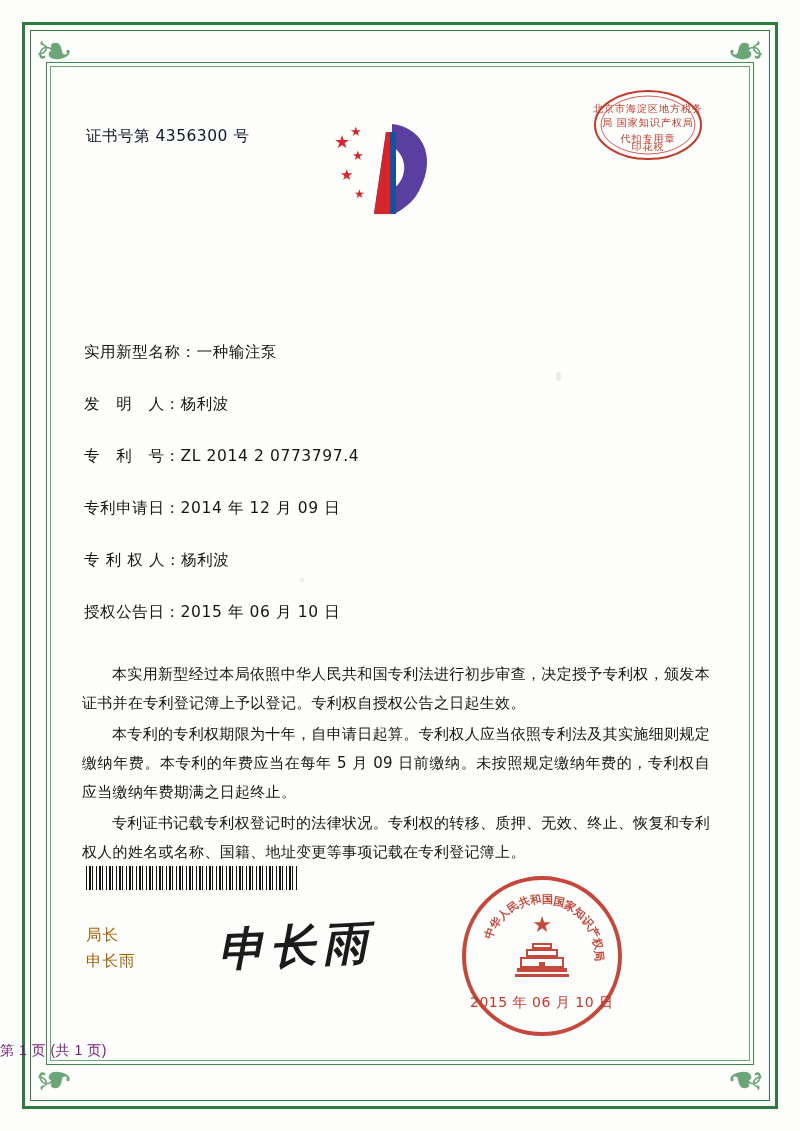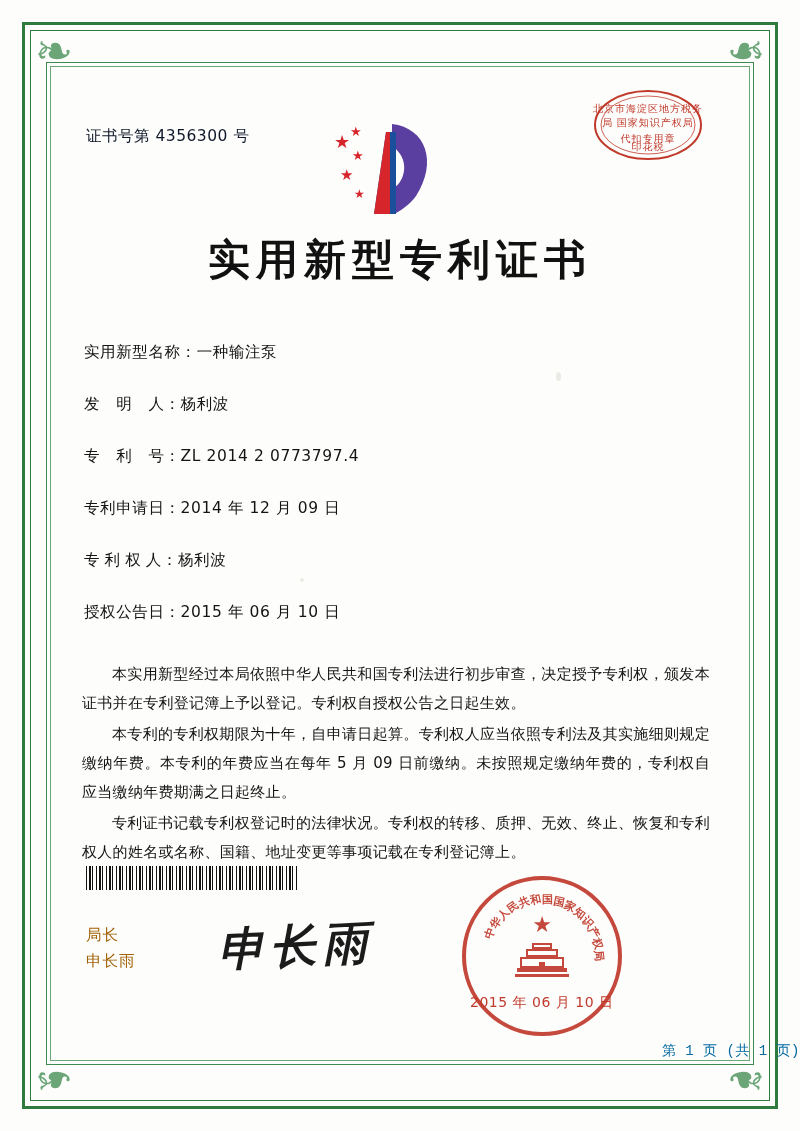--- a/index.html
+++ b/index.html
@@ -137,21 +137,21 @@
     width: 620px;
   }
   .field-row {
     font-size: 15.5px;
     color: #141414;
     margin-bottom: 31px;
     letter-spacing: 0.6px;
     font-family: "DejaVu Sans", sans-serif;
     white-space: nowrap;
   }
-  .field-label { display: inline-block; font-family: Liberation Serif, serif; }
+  .field-label { display: inline-block; }
   .field-value { display: inline-block; }
 
   
   .body-text {
     position: absolute;
     left: 82px;
     top: 660px;
     width: 628px;
     font-size: 15px;
     line-height: 29px;
@@ -258,24 +258,24 @@
     font-family: "DejaVu Sans", sans-serif;
     letter-spacing: 0.5px;
   }
 
   
   .footer {
     position: absolute;
     left: 0;
     right: 0;
     top: 1042px;
-    text-align: right;
+    text-align: left;
     font-size: 14px;
-    color: #0369a1;
-    font-family: Liberation Mono, monospace;
+    color: #701a75;
+    font-family: Liberation Sans, sans-serif;
     letter-spacing: 0.5px;
   }
 
   
   .smudge {
     position: absolute;
     background: #dedbd2;
     opacity: 0.55;
     border-radius: 50%;
   }
@@ -319,21 +319,20 @@
   <div class="seal-stamp">
     <svg width="112" height="74" viewBox="0 0 112 74" style="position:absolute;left:0;top:0;">
       <ellipse cx="56" cy="37" rx="53" ry="34" fill="none" stroke="#c0392b" stroke-width="2"></ellipse>
       <ellipse cx="56" cy="37" rx="47" ry="29" fill="none" stroke="#c0392b" stroke-width="0.8"></ellipse>
     </svg>
     <div class="s-text s1">北京市海淀区地方税务局 国家知识产权局</div>
     <div class="s-text s2">印花税</div>
     <div class="s-text s3">代扣专用章</div>
   </div>
 
-  <div class="title">实用新型专利证书</div>
 
   <div class="fields">
     <div class="field-row">
       <span class="field-label">实用新型名称：</span><span class="field-value">一种输注泵</span>
     </div>
     <div class="field-row">
       <span class="field-label">发　明　人：</span><span class="field-value">杨利波</span>
     </div>
     <div class="field-row">
       <span class="field-label">专　利　号：</span><span class="field-value">ZL 2014 2 0773797.4</span>

